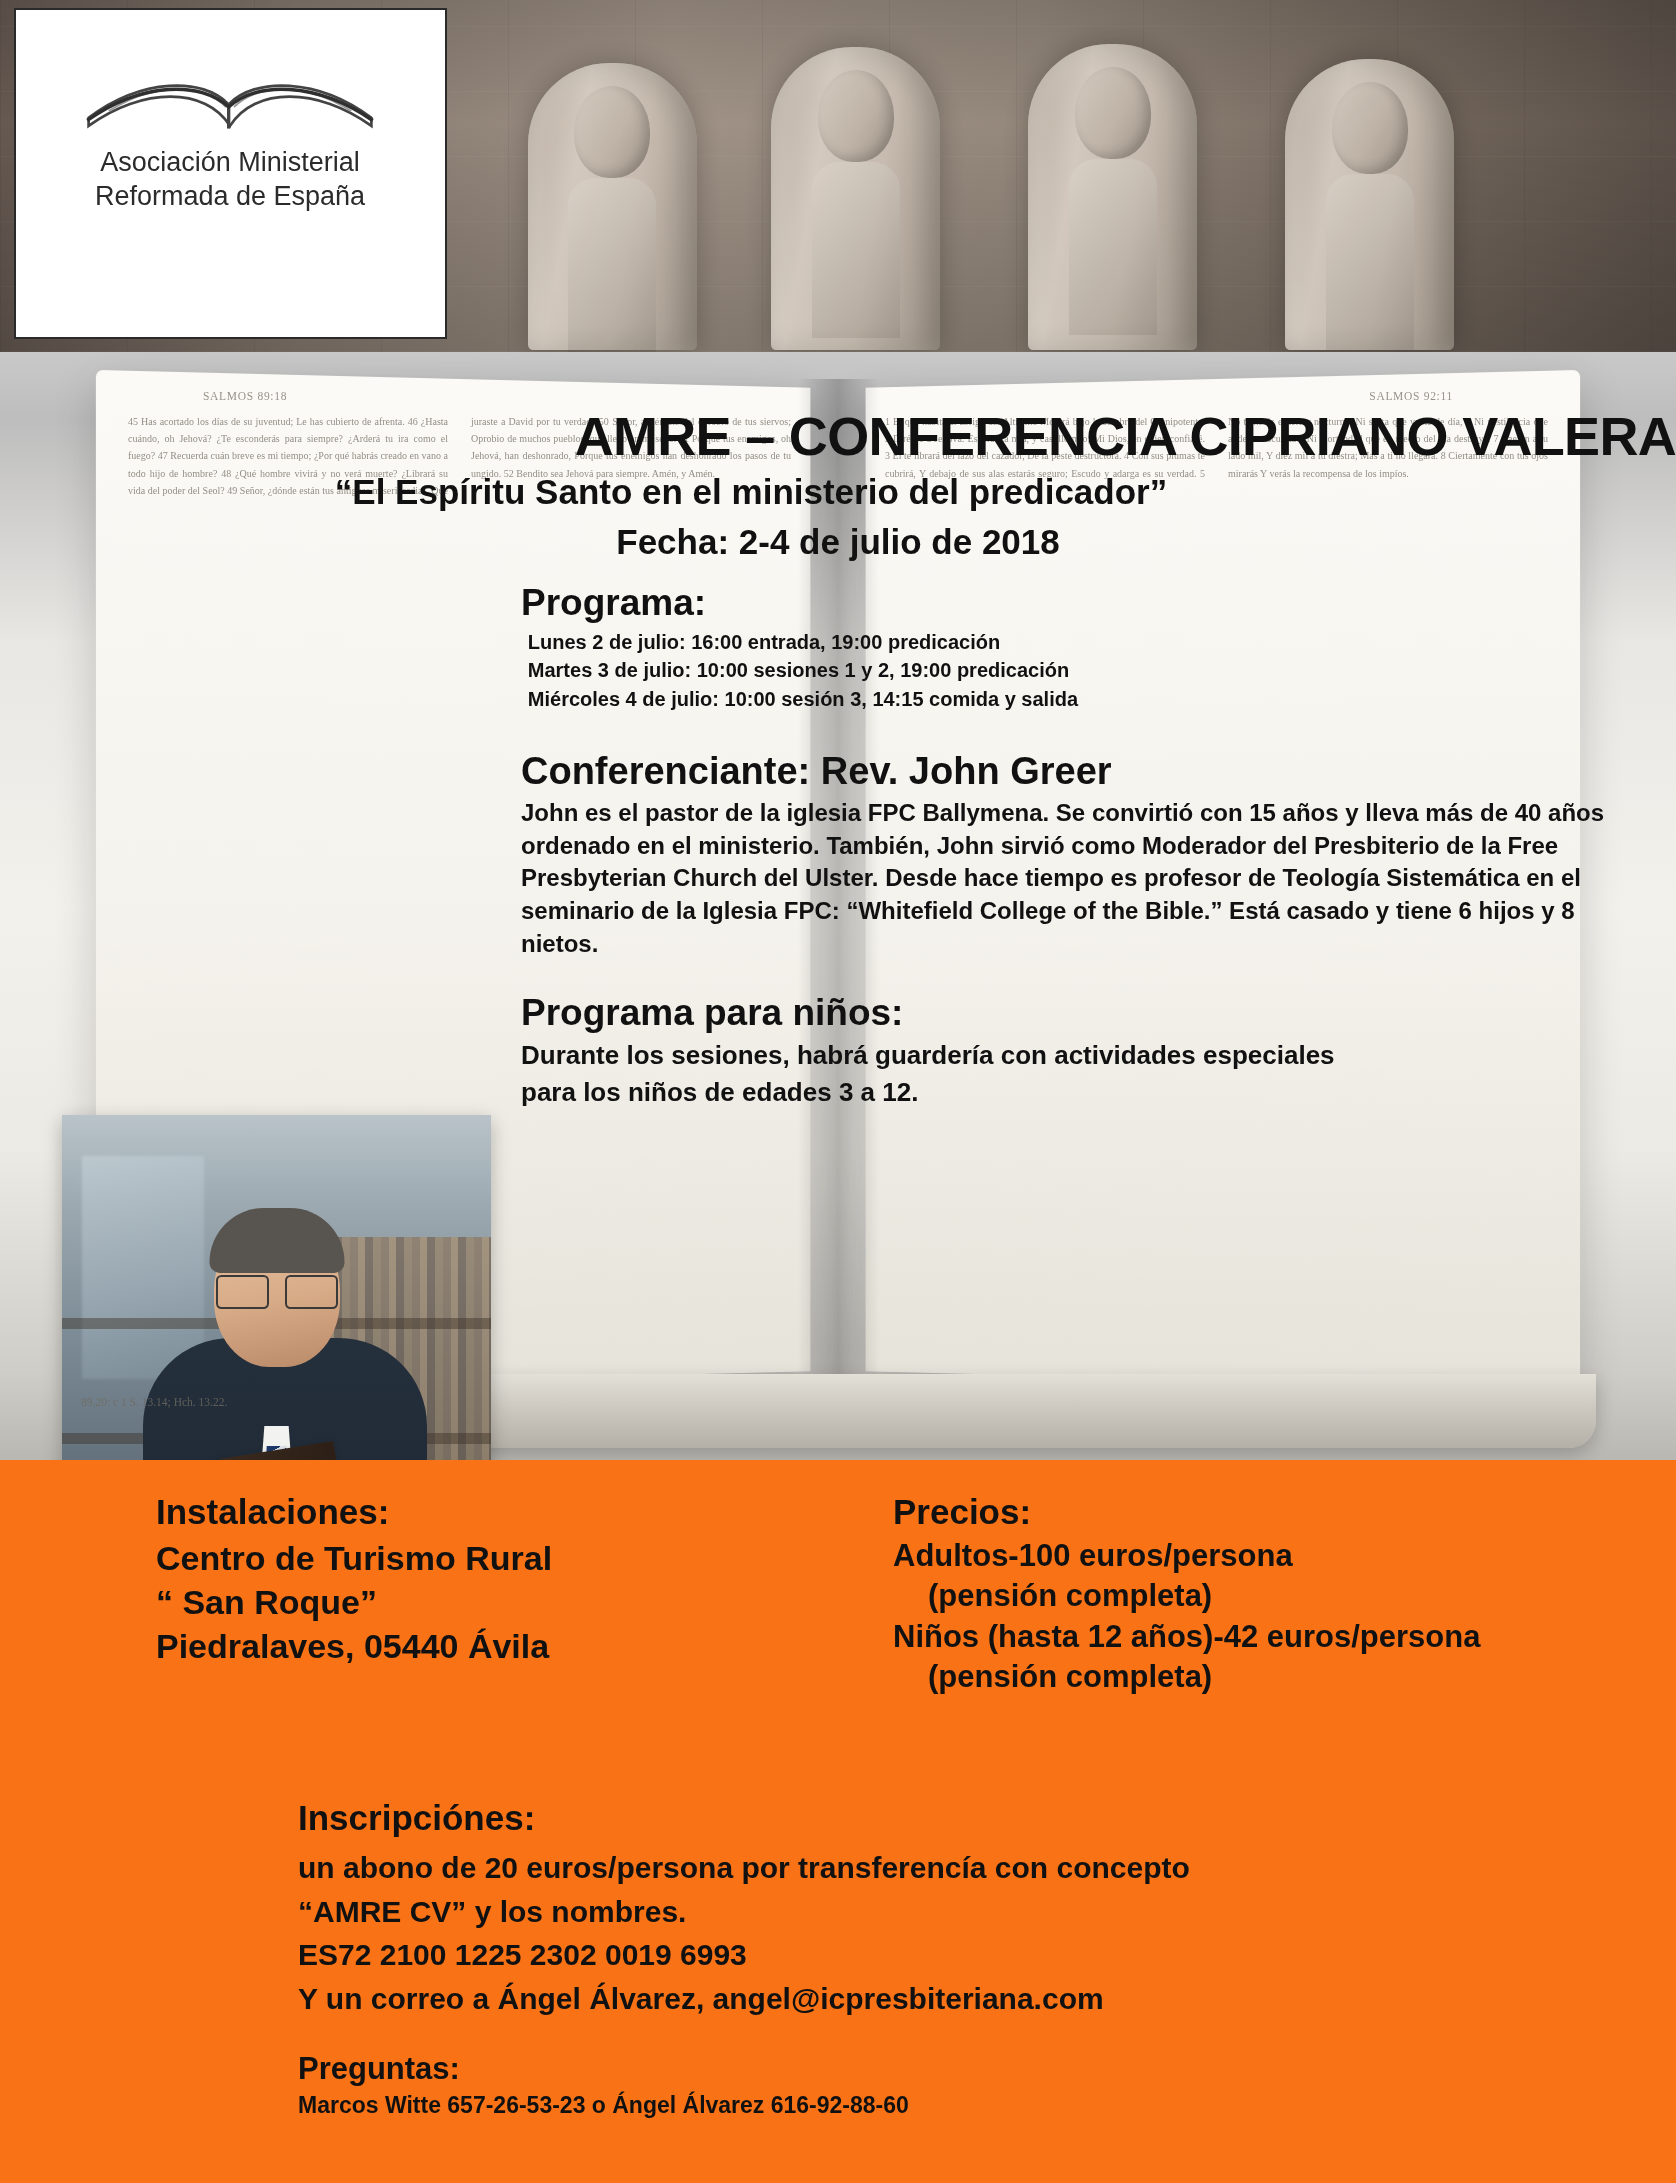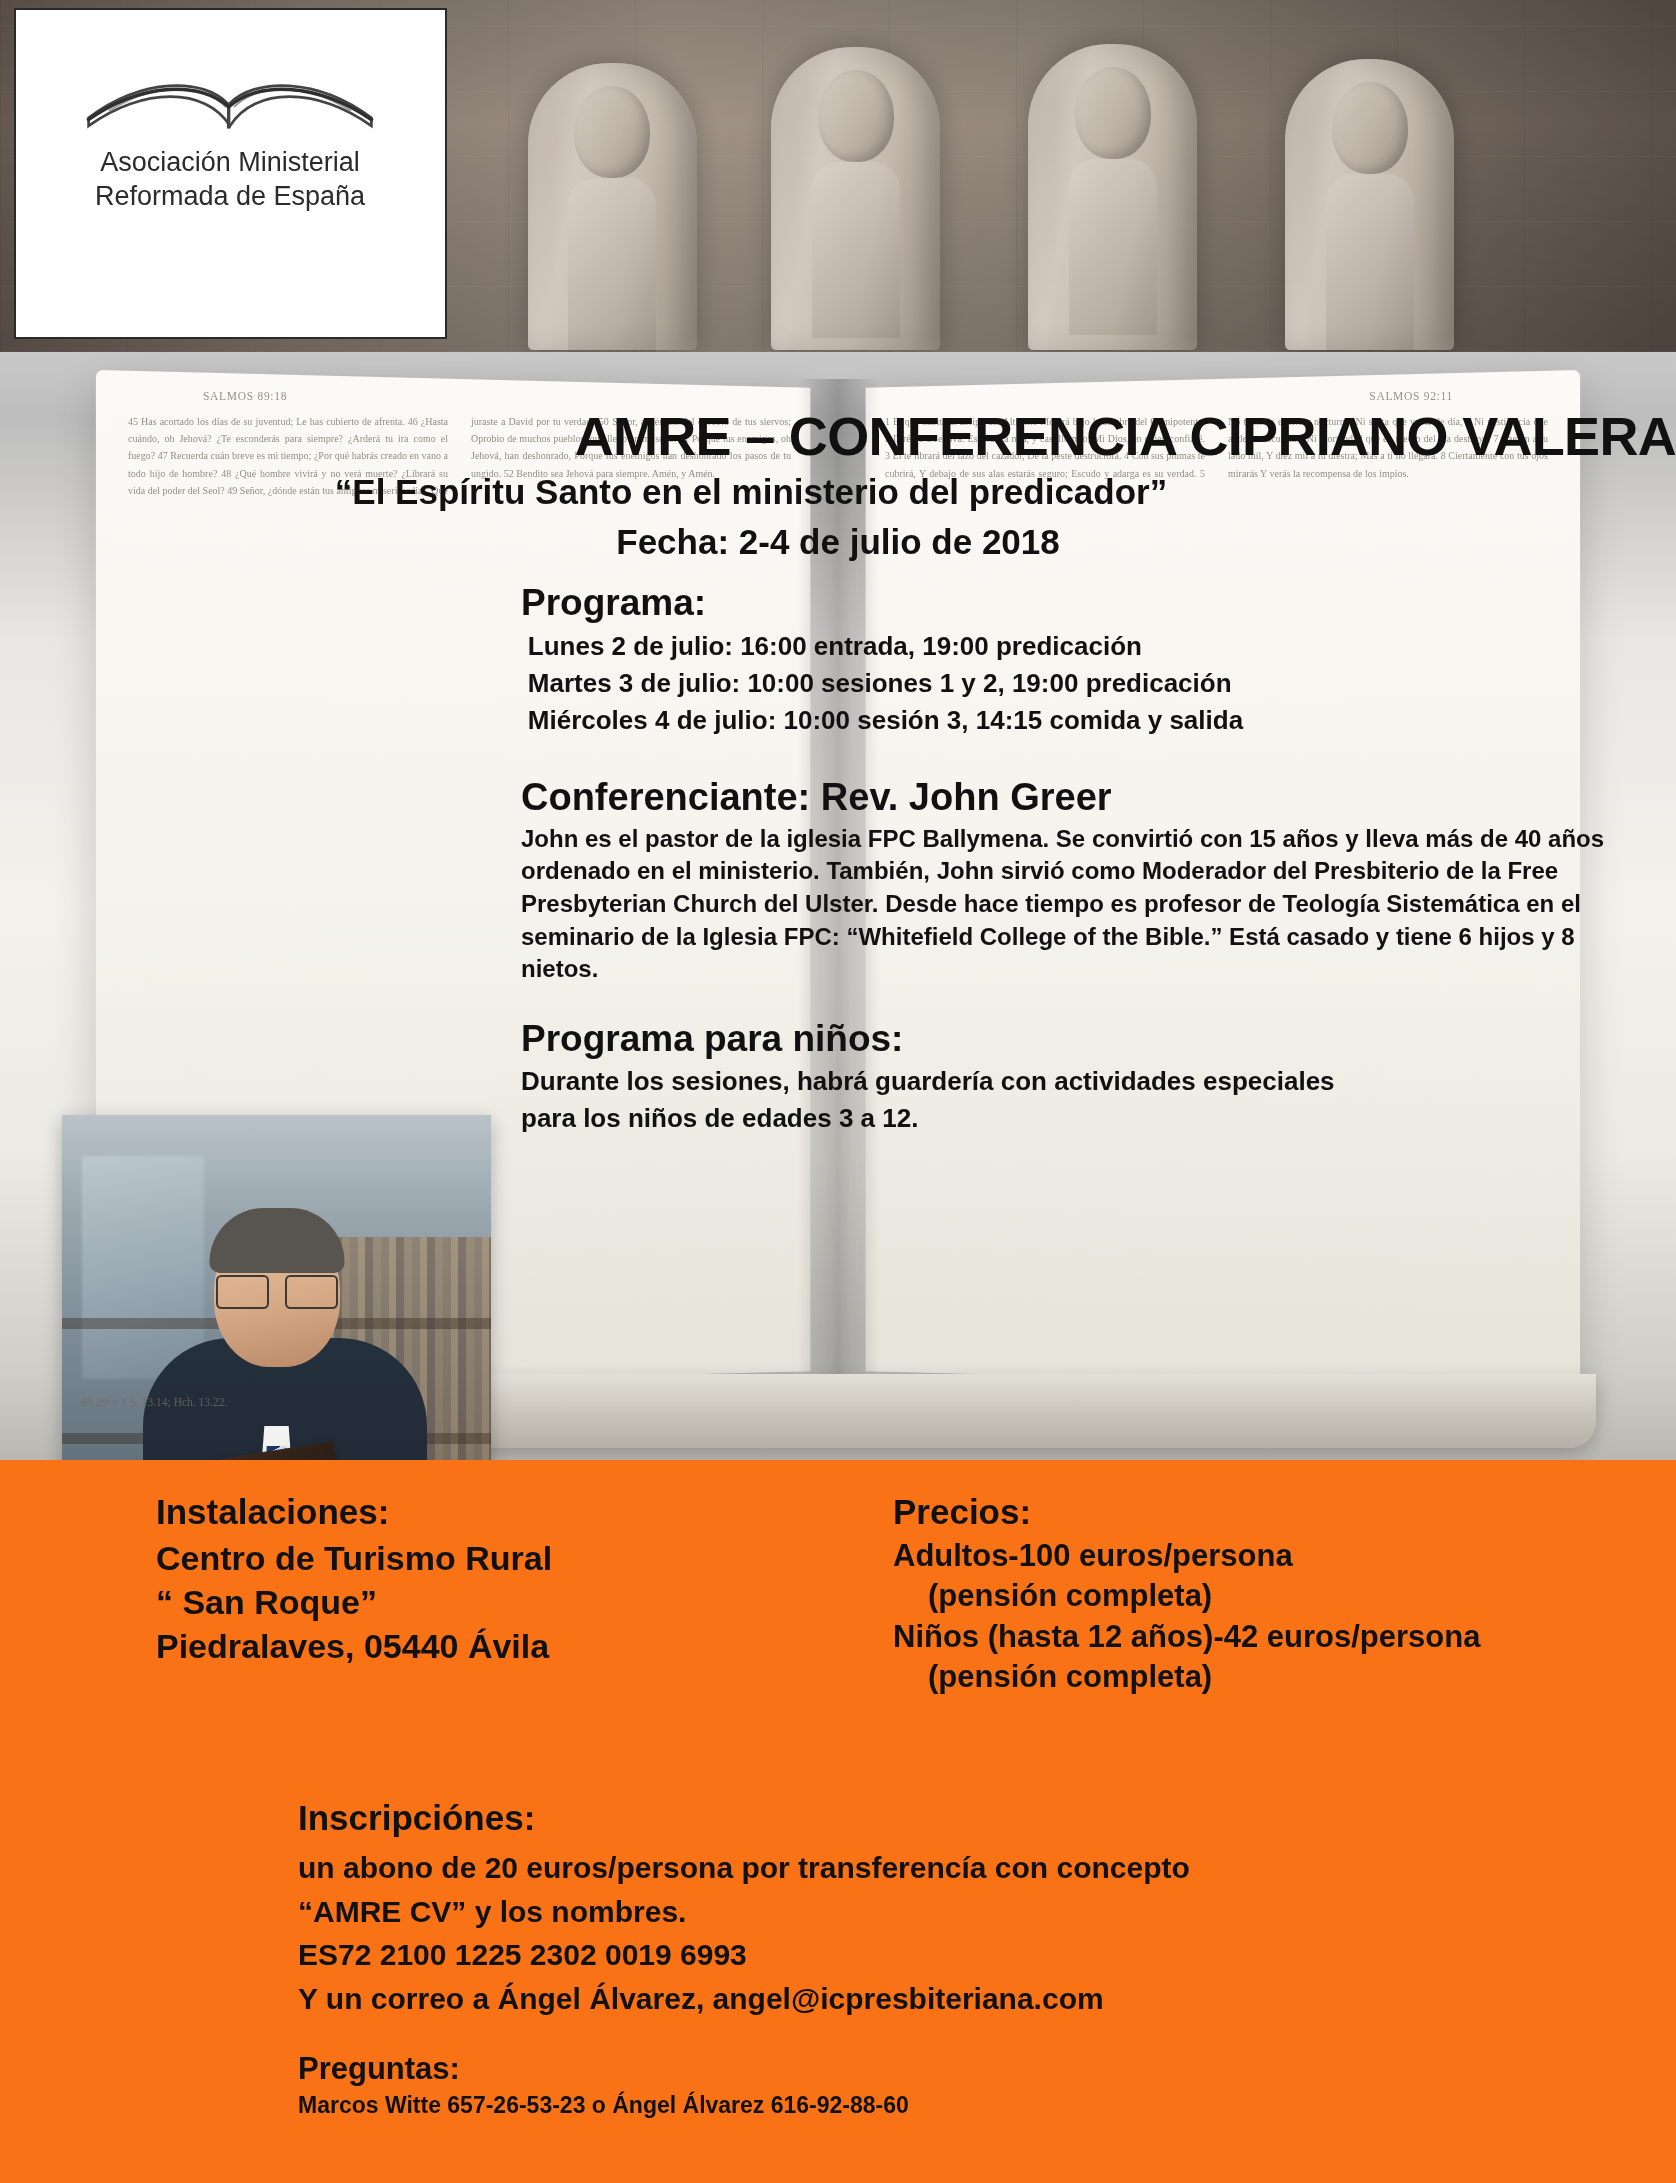--- a/index.html
+++ b/index.html
@@ -219,21 +219,21 @@
   .h-sec {
     font-size: 37px;
     font-weight: 700;
     color: #111;
     margin: 0 0 4px 0;
   }
   .h-sec.spk { font-size: 38px; margin-top: 37px; }
   .h-sec.kids { font-size: 37px; margin-top: 32px; }
 
   .prog-line {
-    font-size: 26px;
+    font-size: 20px;
     font-weight: 600;
     color: #111;
     line-height: 1.42;
     padding-left: 6.8px;
   }
   .speaker-body {
     font-size: 24px;
     font-weight: 600;
     color: #111;
     line-height: 1.36;

